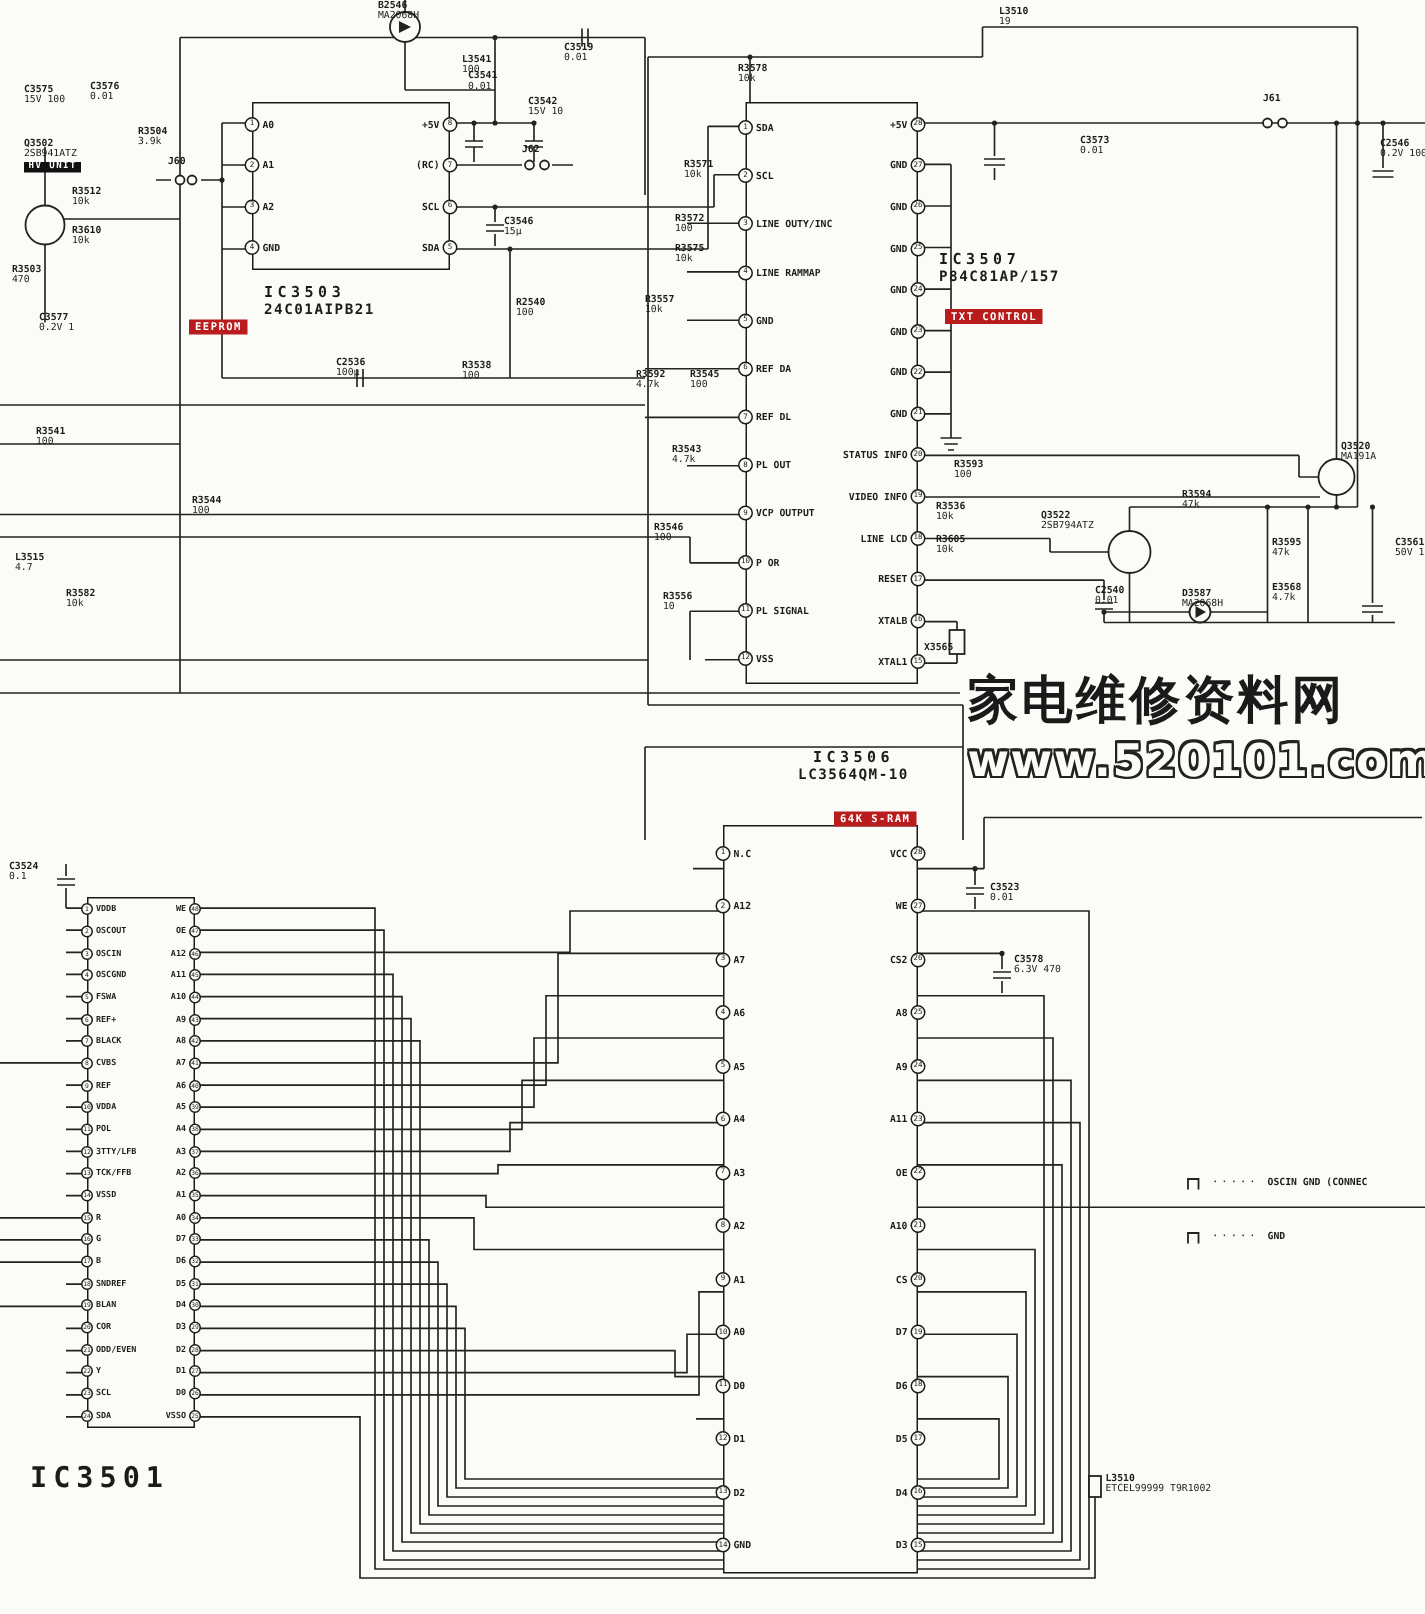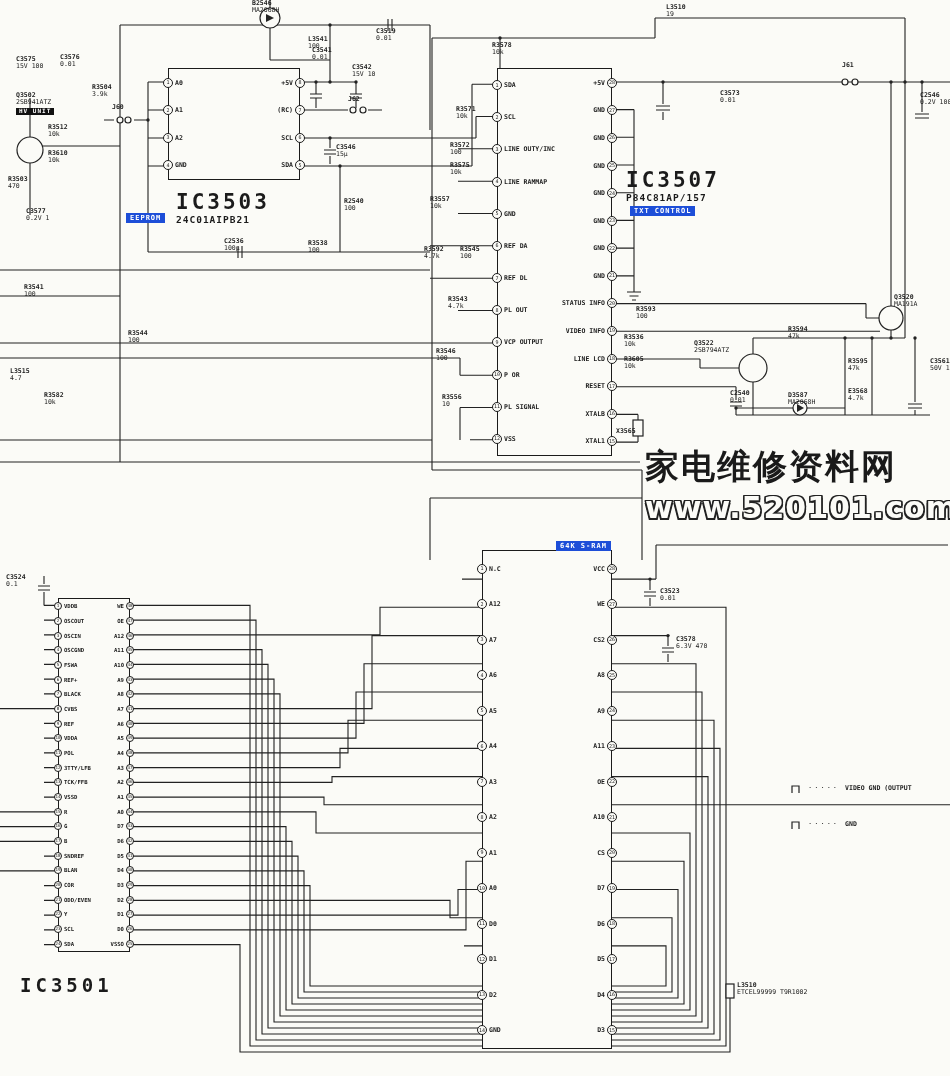--- a/index.html
+++ b/index.html
@@ -12,25 +12,25 @@
   .pins.right .pin-row{flex-direction:row-reverse}
   .pin-circle{width:10px;height:10px;border:1.1px solid #1b1b1b;border-radius:50%;font-size:5px;line-height:1;display:flex;align-items:center;justify-content:center;background:#fbfbf7;flex:0 0 auto}
   .pins.left .pin-circle{margin-left:-6px}
   .pins.right .pin-circle{margin-right:-6px}
   .pin-label{font-size:6.5px;font-weight:bold}
   .ic.dense .pin-label{font-size:5.6px}
   .ic.dense .pin-circle{width:8px;height:8px;font-size:4.2px}
   .ic.dense .pins.left .pin-circle{margin-left:-5px}
   .ic.dense .pins.right .pin-circle{margin-right:-5px}
   .ic-title{position:absolute;font-weight:bold;z-index:4}
-  .ic-title .t1{font-size:21px;letter-spacing:3px}
+  .ic-title .t1{font-size:10px;letter-spacing:3px}
   .ic-title .t2{font-size:9.5px;letter-spacing:1px}
   .ic-title.center{text-align:center;width:150px}
   .ic-title.big .t1{font-size:19px;letter-spacing:4px}
-  .badge{position:absolute;background:#1d4ed8;color:#fff;font-size:7px;font-weight:bold;padding:1px 4px;letter-spacing:1px;z-index:4;white-space:nowrap}
+  .badge{position:absolute;background:#b91c1c;color:#fff;font-size:7px;font-weight:bold;padding:1px 4px;letter-spacing:1px;z-index:4;white-space:nowrap}
   .comps{position:absolute;left:0;top:0;width:100%;height:100%;z-index:5;pointer-events:none}
   .comp{position:absolute;font-size:6.5px;font-weight:bold;line-height:1.15;white-space:nowrap}
   .comp .cname{display:block}
   .comp .cval{display:block;font-weight:normal}
   .comp .tbadge{display:inline-block;background:#111;color:#fff;padding:0 3px;font-size:6px;letter-spacing:1px;margin-top:1px}
   .watermark{position:absolute;left:645px;top:444px;z-index:6}
   .wm1{font-size:34px;font-weight:bold;color:#1a1a1a;font-family:"DejaVu Serif","Liberation Serif",serif;letter-spacing:2px}
   .wm2{font-size:30px;font-weight:bold;letter-spacing:1px;color:#fbfbf7;
        text-shadow:-1.5px -1.5px 0 #222,1.5px -1.5px 0 #222,-1.5px 1.5px 0 #222,1.5px 1.5px 0 #222,0 -1.5px 0 #222,0 1.5px 0 #222,-1.5px 0 0 #222,1.5px 0 0 #222;
        font-family:"DejaVu Sans","Liberation Sans",sans-serif}
@@ -618,20 +618,24 @@
     <div class="t2">24C01AIPB21</div>
   </div>
   <div class="badge" style="left:126px;top:213px">EEPROM</div>
 
   <div class="ic-title" style="left:626px;top:168px">
     <div class="t1">IC3507</div>
     <div class="t2">P84C81AP/157</div>
   </div>
   <div class="badge" style="left:630px;top:206px">TXT CONTROL</div>
 
+  <div class="ic-title center" style="left:494px;top:500px">
+    <div class="t1">IC3506</div>
+    <div class="t2">LC3564QM-10</div>
+  </div>
   <div class="badge" style="left:556px;top:541px">64K S-RAM</div>
 
   <div class="ic-title big" style="left:20px;top:974px">
     <div class="t1">IC3501</div>
   </div>
 
   <div class="comps">
 
       <div class="comp" style="left: 16px; top: 92px;">
         <span class="cname">Q3502</span>
@@ -909,21 +913,21 @@
     <div class="wm1">家电维修资料网</div>
     <div class="wm2">www.520101.com</div>
   </div>
 
   <div class="legend">
     <div class="legend-row">
       <svg class="jicon" width="12" height="12" viewBox="0 0 12 12">
           <path d="M2 11 V4 H9 V11" fill="none" stroke="#222" stroke-width="1.2"></path>
         </svg>
       <span class="ldash">·····</span>
-      <span class="llabel">VIDEO GND (OUTPUT</span>
+      <span class="llabel">OSCIN GND (CONNEC</span>
     </div>
     <div class="legend-row">
       <svg class="jicon" width="12" height="12" viewBox="0 0 12 12">
           <path d="M2 11 V4 H9 V11" fill="none" stroke="#222" stroke-width="1.2"></path>
         </svg>
       <span class="ldash">·····</span>
       <span class="llabel">GND</span>
     </div>
   </div>
 

